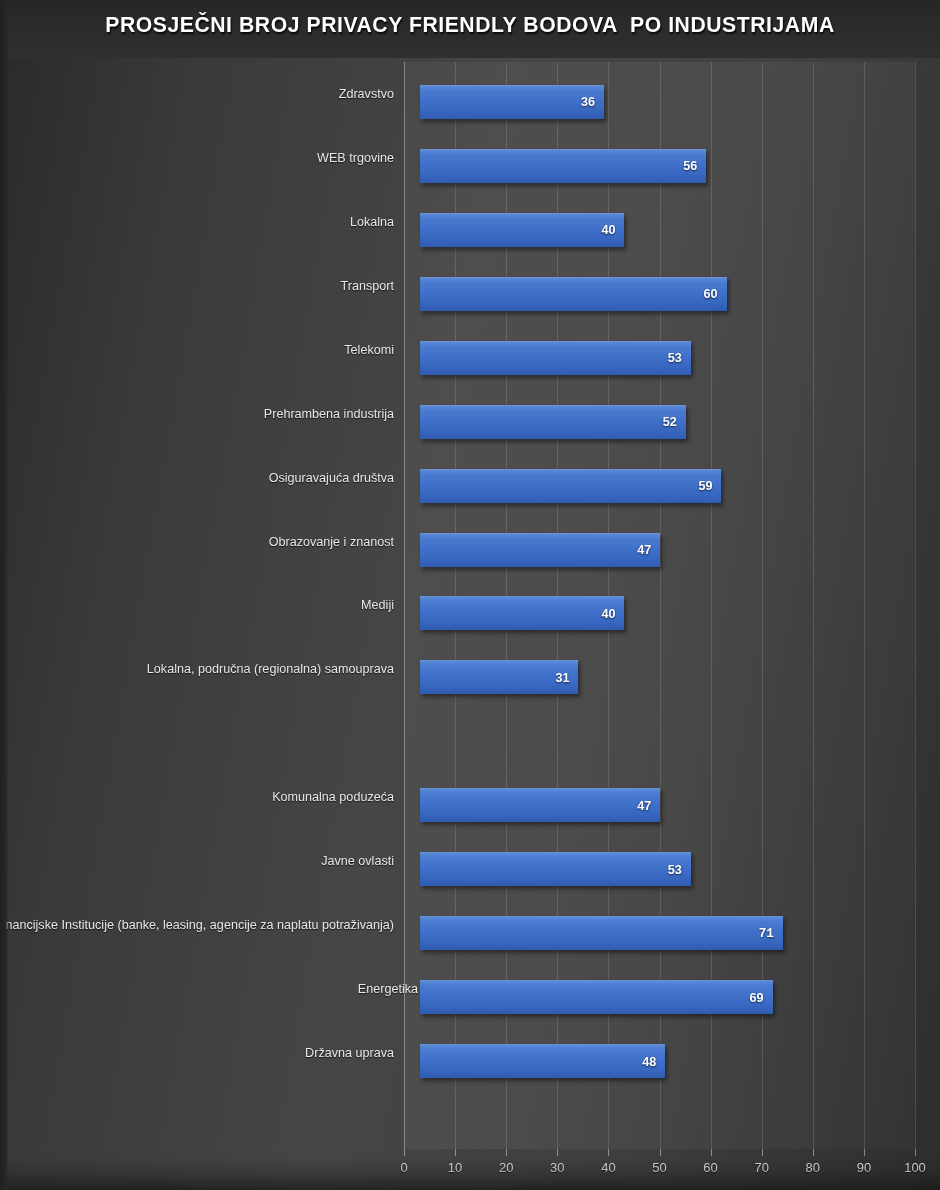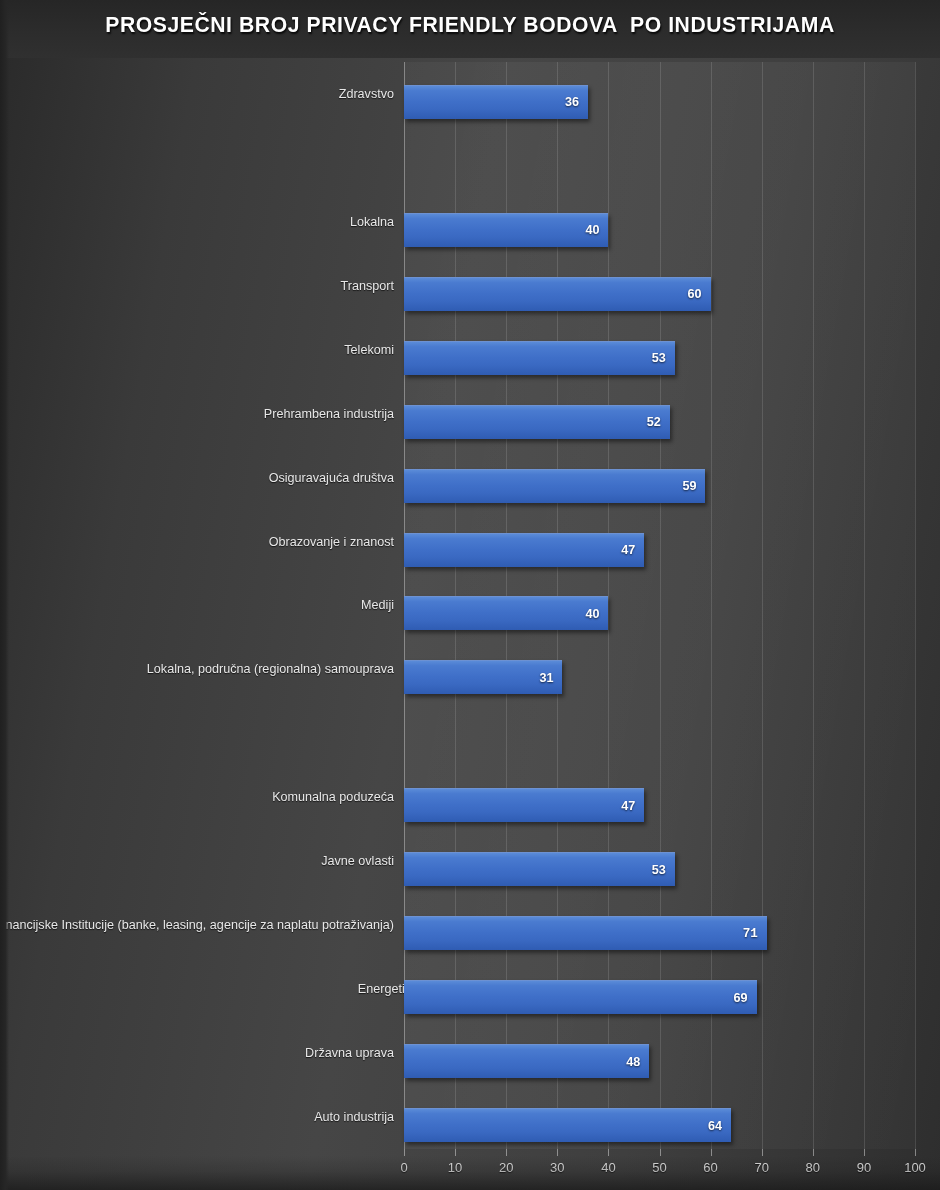--- a/index.html
+++ b/index.html
@@ -109,21 +109,21 @@
     top: 50%;
     transform: translateY(-50%);
     color: #e8e8e8;
     font-size: 12.6px;
     text-align: right;
     white-space: nowrap;
     text-shadow: 0 1px 1px rgba(0,0,0,0.7);
   }
   .bar-wrap {
     position: absolute;
-    left: 404px;
+    left: 420px;
     top: 50%;
     transform: translateY(-50%);
     height: 18px;
   }
   .bar {
     position: relative;
     height: 34px;
     background: linear-gradient(180deg,
         #5a8bd8 0%,
         #4a7bd0 14%,
@@ -197,20 +197,28 @@
 
   <div class="rows">
       <div class="row" style="top: 0px; height: 63.9412px;">
         <div class="cat-label">Zdravstvo</div>
         <div class="bar-wrap" style="width: 183.96px;">
           <div class="bar">
             <span class="bar-value">36</span>
           </div>
         </div>
       </div>
+      <div class="row" style="top: 63.9412px; height: 63.9412px;">
+        <div class="cat-label">WEB trgovine</div>
+        <div class="bar-wrap" style="width: 286.16px;">
+          <div class="bar">
+            <span class="bar-value">56</span>
+          </div>
+        </div>
+      </div>
       <div class="row" style="top: 127.882px; height: 63.9412px;">
         <div class="cat-label">Lokalna</div>
         <div class="bar-wrap" style="width: 204.4px;">
           <div class="bar">
             <span class="bar-value">40</span>
           </div>
         </div>
       </div>
       <div class="row" style="top: 191.824px; height: 63.9412px;">
         <div class="cat-label">Transport</div>
@@ -298,28 +306,20 @@
           <div class="bar">
             <span class="bar-value">69</span>
           </div>
         </div>
       </div>
       <div class="row" style="top: 959.118px; height: 63.9412px;">
         <div class="cat-label">Državna uprava</div>
         <div class="bar-wrap" style="width: 245.28px;">
           <div class="bar">
             <span class="bar-value">48</span>
-          </div>
-        </div>
-      </div>
-      <div class="row" style="top: 1023.06px; height: 63.9412px;">
-        <div class="cat-label">Auto industrija</div>
-        <div class="bar-wrap" style="width: 327.04px;">
-          <div class="bar">
-            <span class="bar-value">64</span>
           </div>
         </div>
       </div>
     </div>
 
   <div class="x-axis">
       <div class="tick-mark" style="left: 0px;"></div>
       <div class="tick-label" style="left: 0px;">0</div>
       <div class="tick-mark" style="left: 51.1px;"></div>
       <div class="tick-label" style="left: 51.1px;">10</div>

